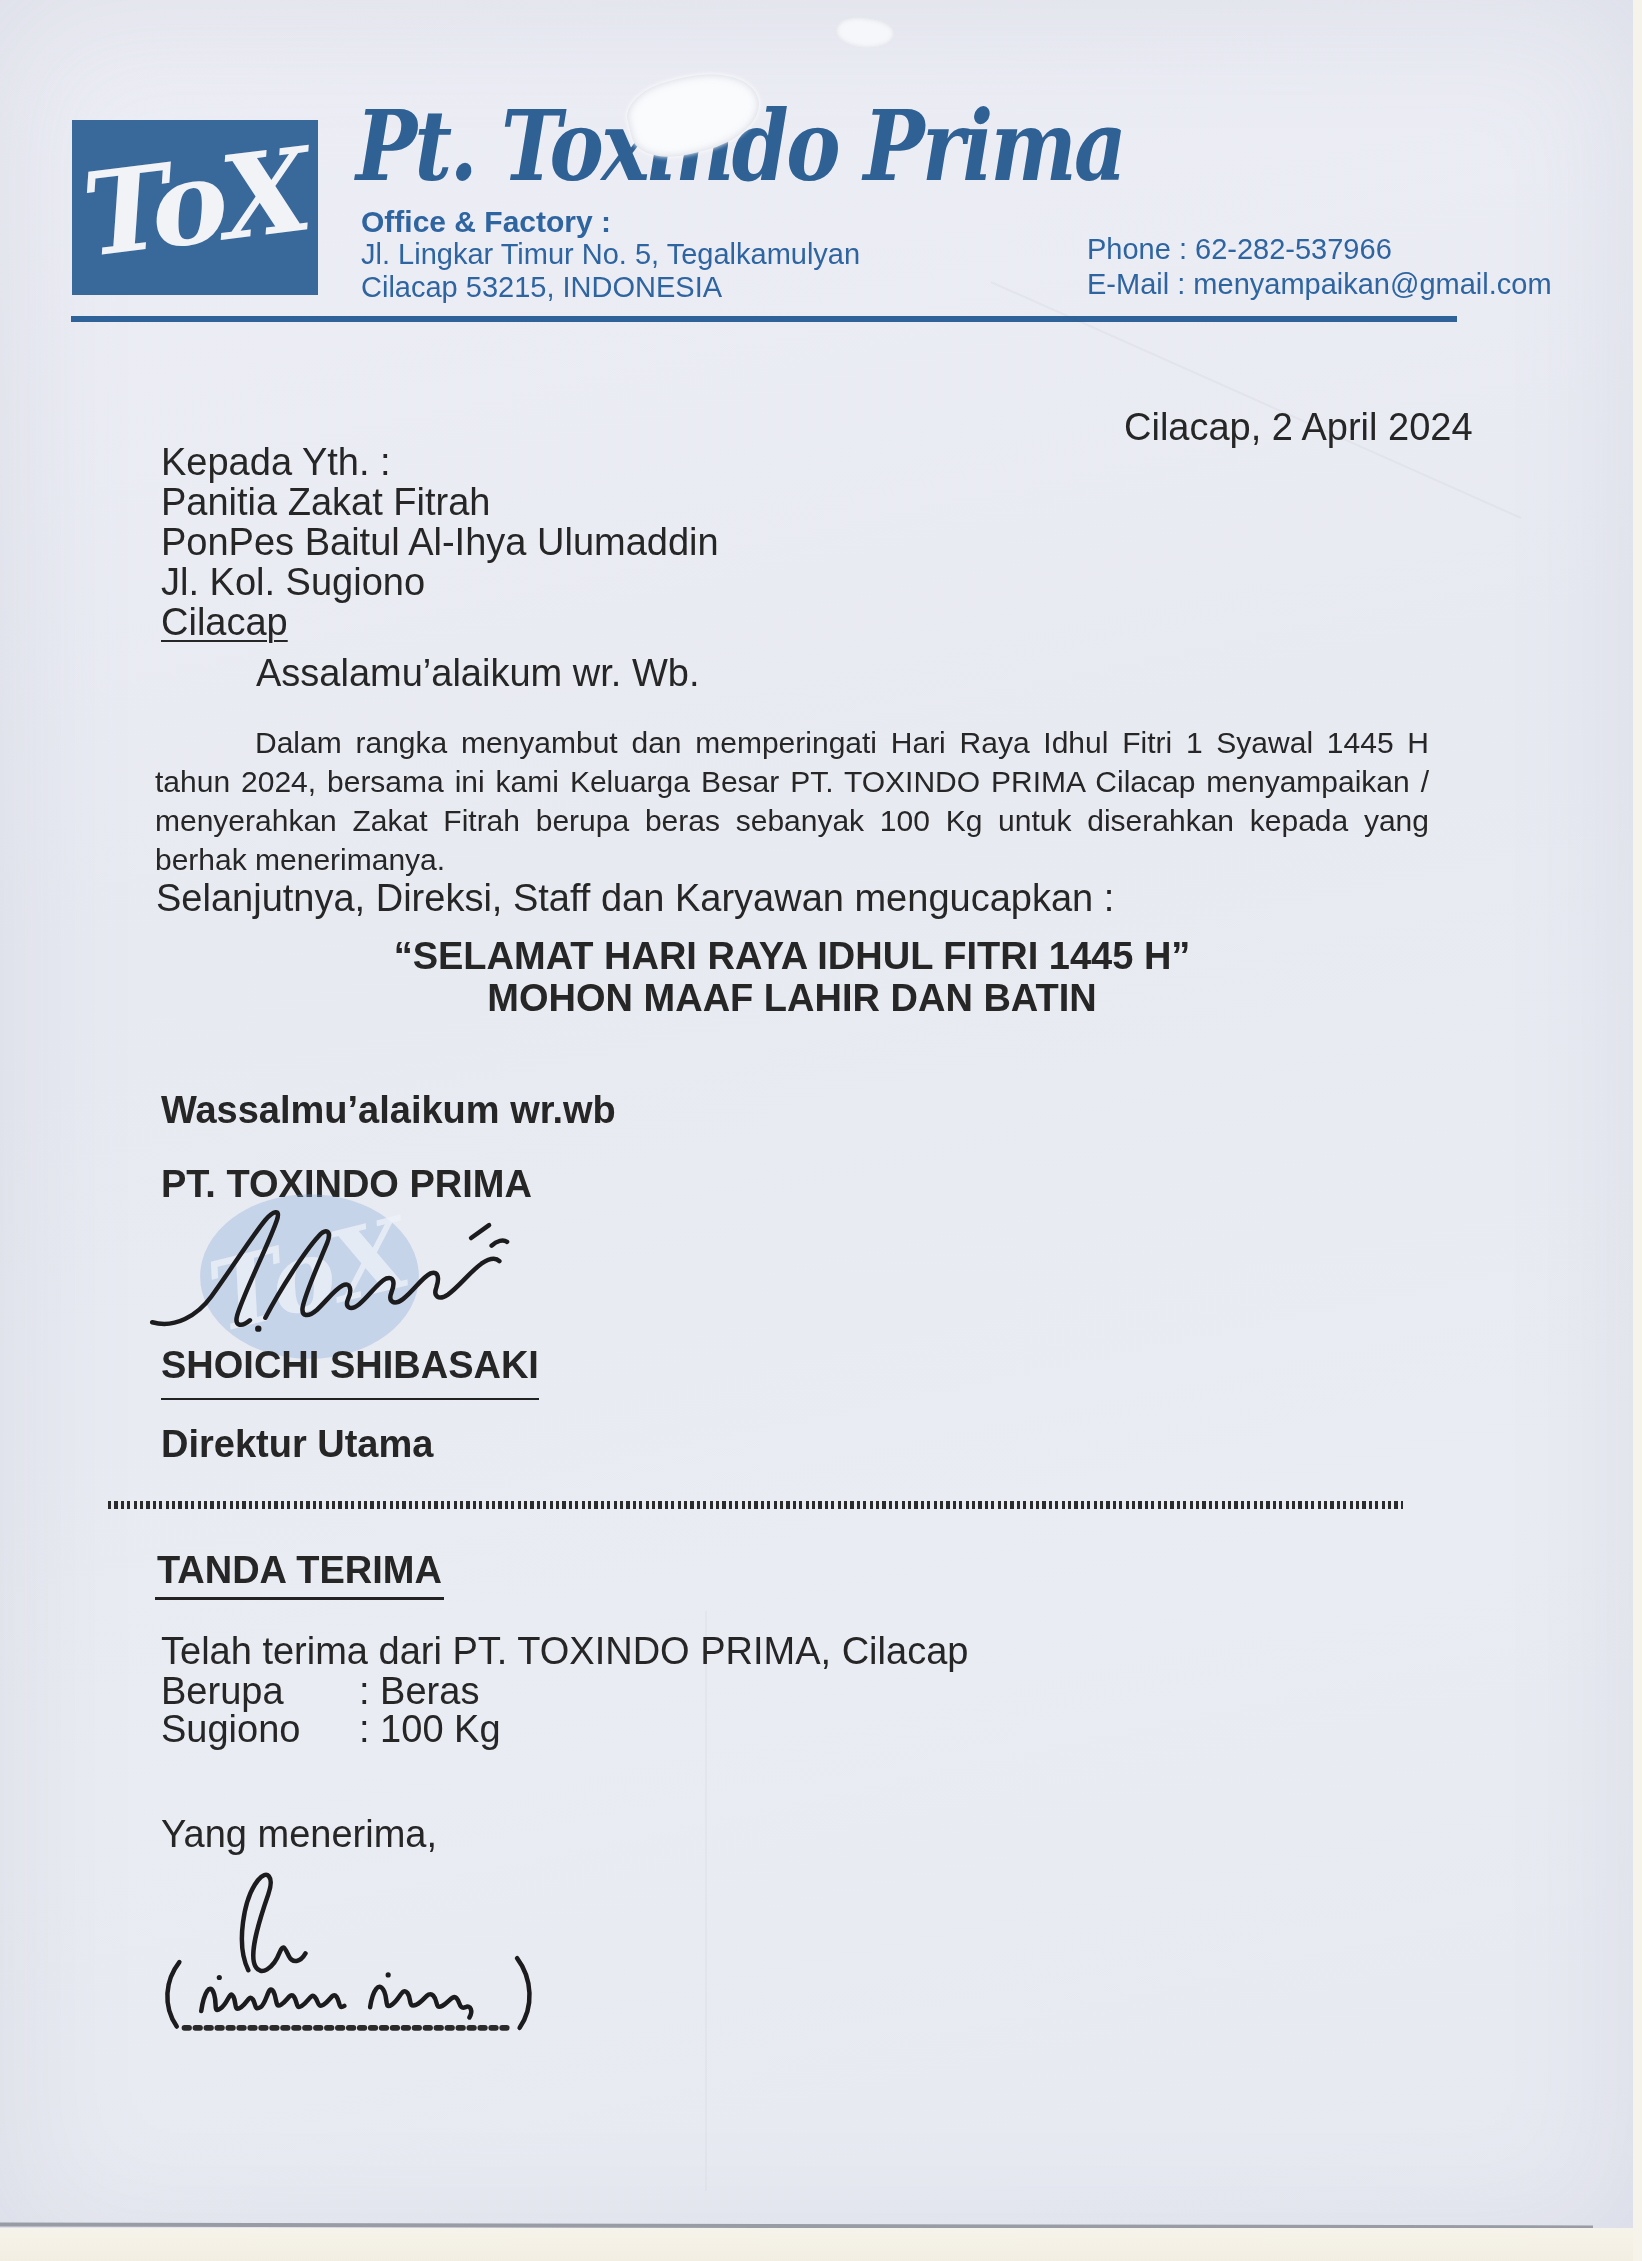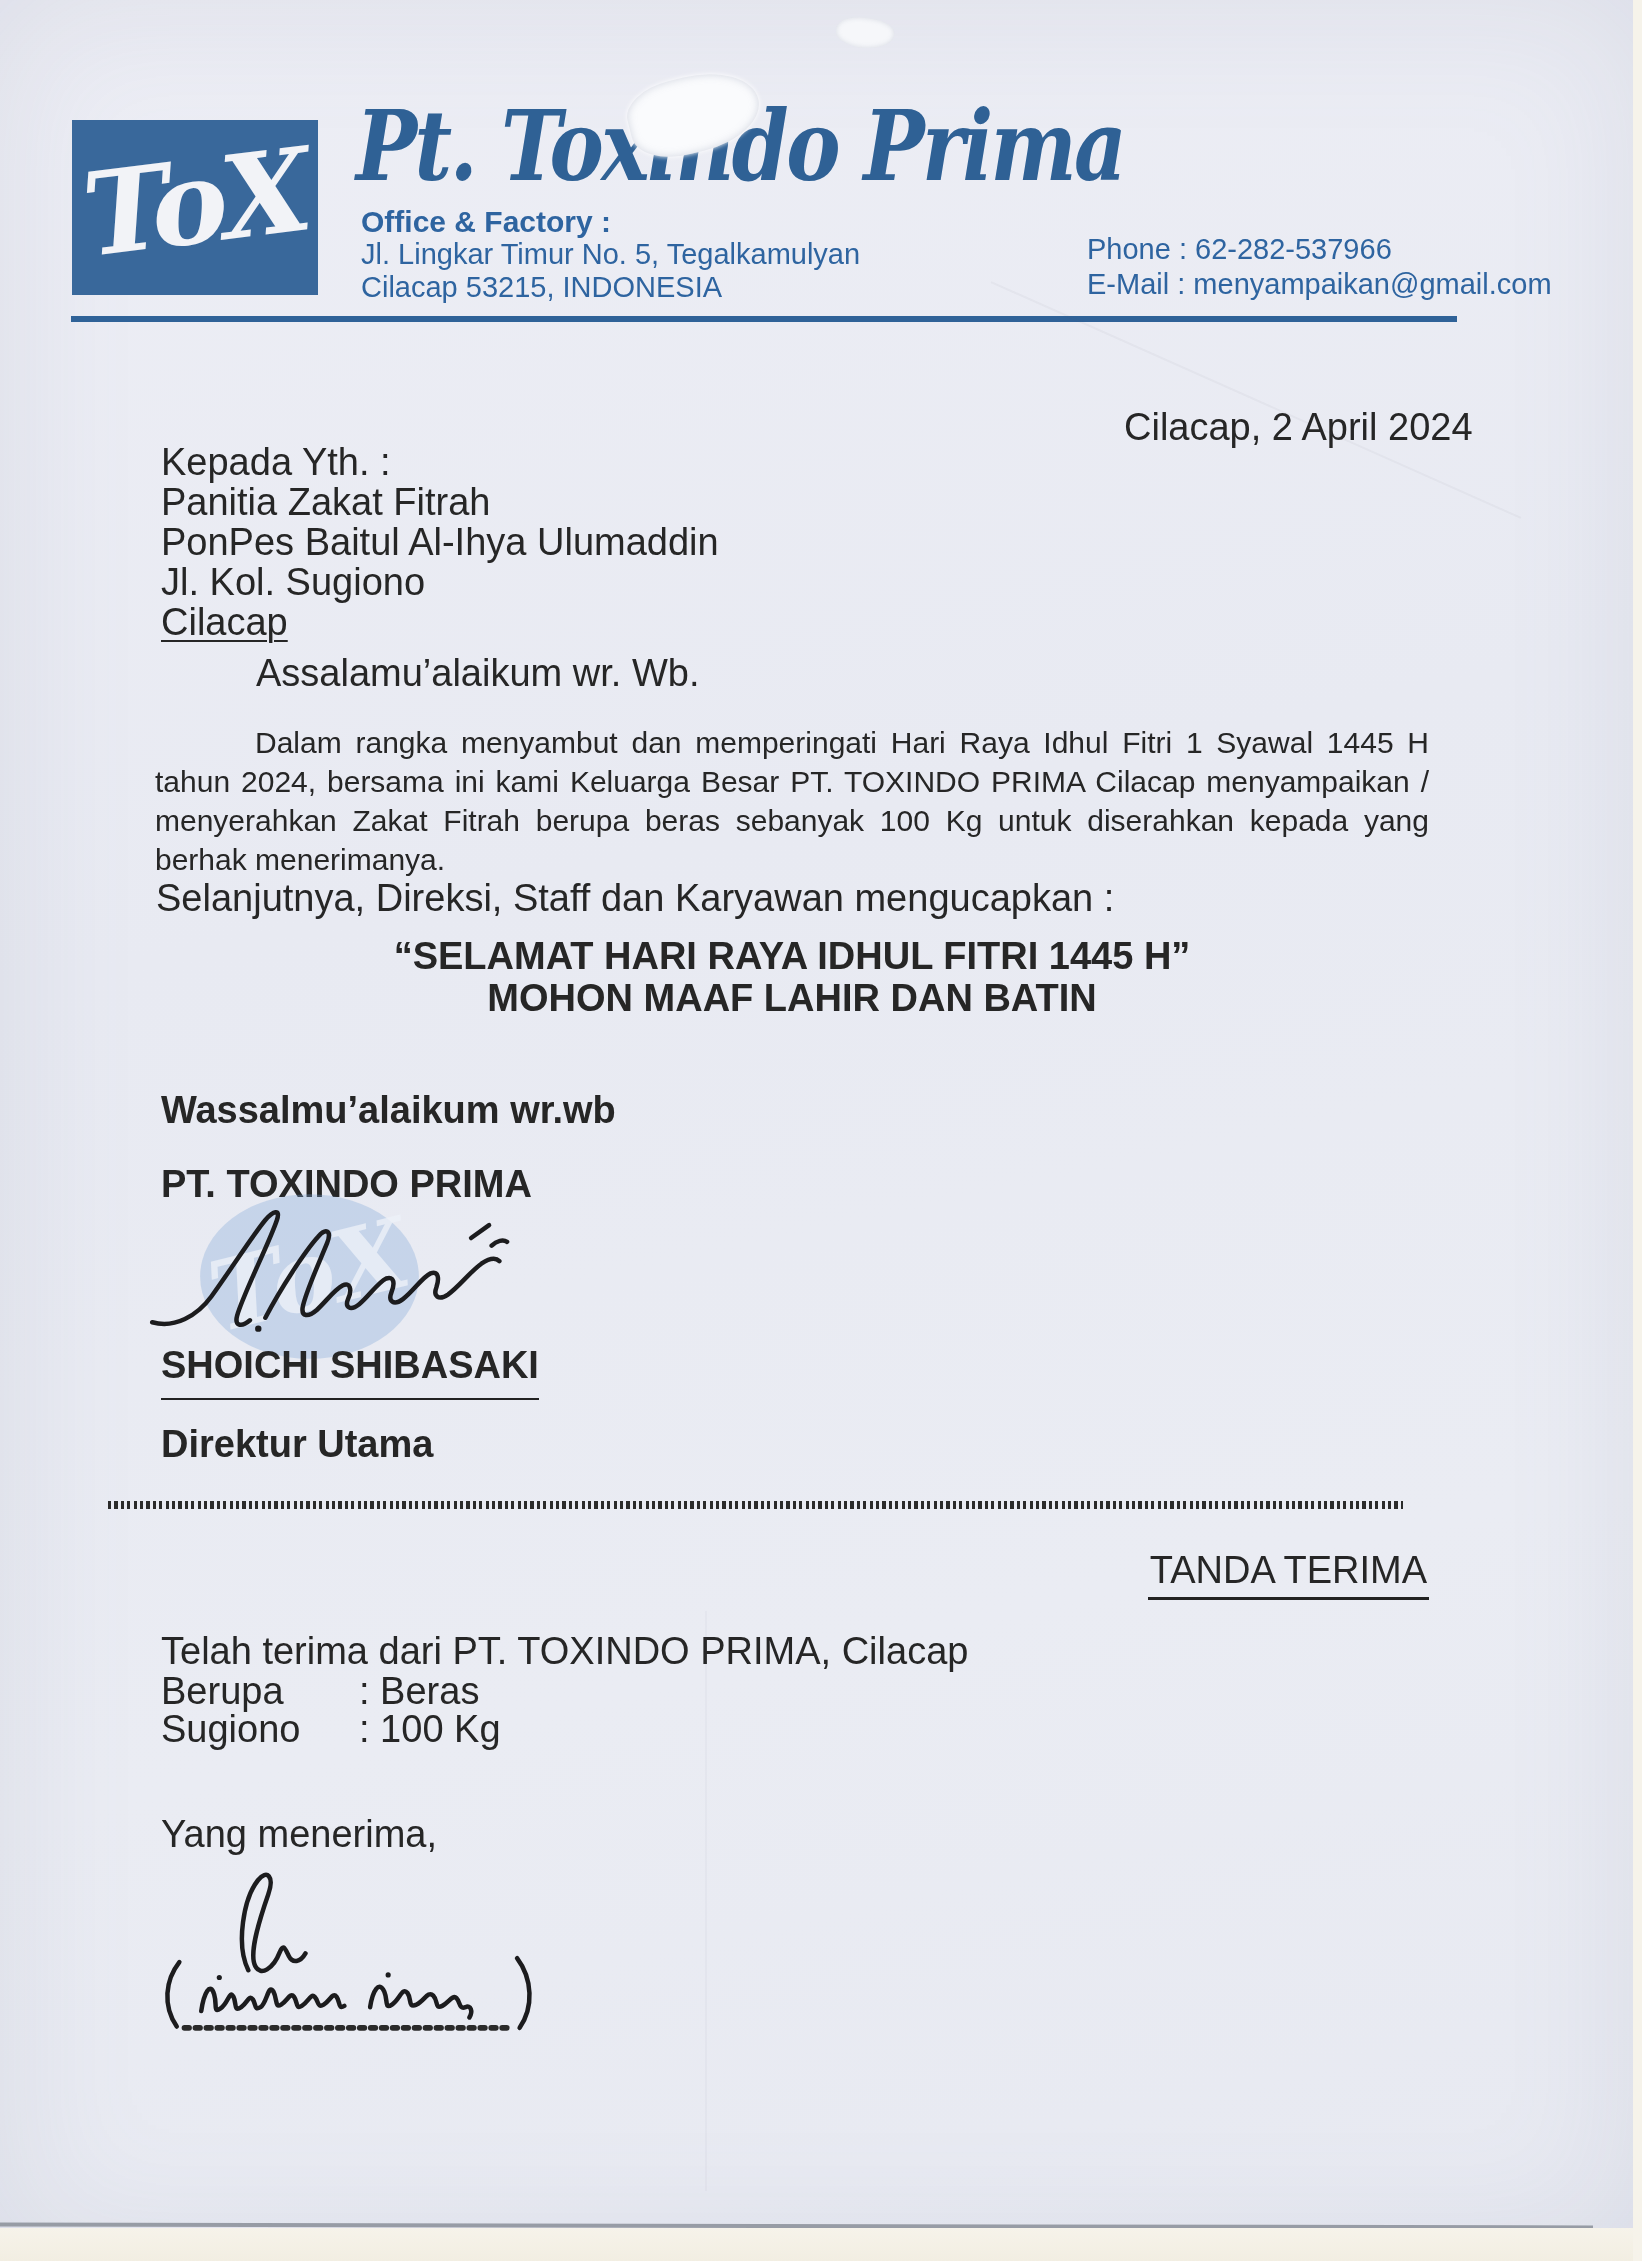--- a/index.html
+++ b/index.html
@@ -36,21 +36,21 @@
   .closing{left:161px;top:1089px;font-weight:bold;}
   .company-line{left:161px;top:1163px;font-weight:bold;}
   .stamp{left:193px;top:1189px;}
   .sig1{left:139px;top:1184px;}
   .signer-name{left:161px;top:1344px;font-weight:bold;}
   .signer-name span{display:inline-block;border-bottom:2.6px solid #222;padding-bottom:11px;}
   .signer-title{left:161px;top:1390px;font-weight:bold;margin-top:33px;}
   
   .dotted-sep{left:108px;top:1501px;width:1295px;height:8.4px;
               background:repeating-linear-gradient(90deg,#2b2b2b 0 3.2px,transparent 3.2px 6.4px);}
-  .receipt-title{left:155px;top:1549px;width:1274px;text-align:right;font-weight:normal;white-space:nowrap;}
+  .receipt-title{left:155px;top:1549px;width:1274px;text-align:left;font-weight:bold;white-space:nowrap;}
   .receipt-title span{display:inline-block;border-bottom:3.2px solid #222;padding:0 1.9px 4.5px;}
   .receipt-line{left:161px;top:1630px;}
   .receipt-row{left:161px;}
   .receipt-row .lbl{display:inline-block;width:198px;}
   .row1{top:1670px;} .row2{top:1708px;}
   .receiver-label{left:161px;top:1813px;}
   .sig2{left:187px;top:1861px;}
   .sig3{left:151px;top:1949px;}
   
   .scuff1{left:628px;top:76px;width:132px;height:76px;background:#fafbfd;

